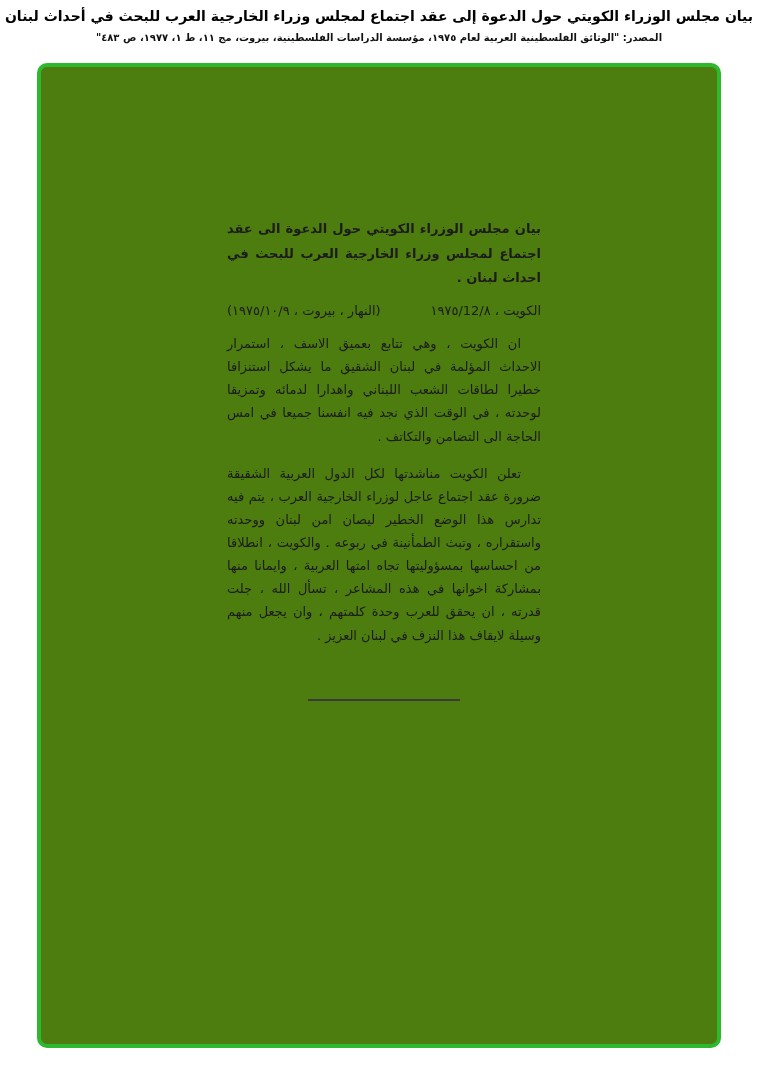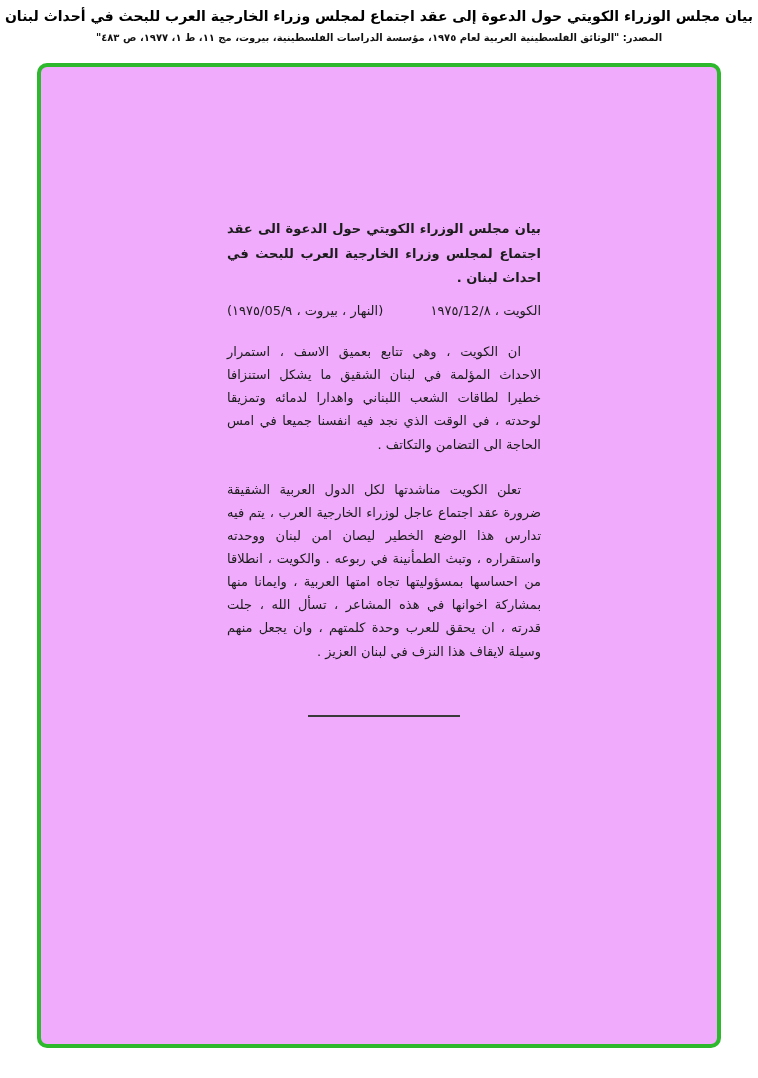--- a/index.html
+++ b/index.html
@@ -35,21 +35,21 @@
     font-weight: bold;
     margin-top: 7px;
     color: #111111;
   }
   .document-frame {
     position: absolute;
     left: 37px;
     top: 63px;
     width: 684px;
     height: 985px;
-    background: #f0abfc;
+    background: #4d7c0f;
     border: 4px solid #2eb82e;
     border-radius: 10px;
   }
   .scan-text {
     position: absolute;
     left: 186px;
     top: 150px;
     width: 314px;
     direction: rtl;
     color: #1c1c1c;
@@ -66,21 +66,21 @@
     justify-content: space-between;
     font-size: 13px;
     margin-top: 12px;
     direction: rtl;
   }
   .para {
     font-size: 13px;
     line-height: 1.78;
     text-align: justify;
     text-align-last: right;
-    margin-top: 22px;
+    margin-top: 14px;
     text-indent: 20px;
   }
   .separator {
     width: 152px;
     border-top: 2px solid #3a3a3a;
     margin: 52px auto 0 auto;
   }
 </style>
 </head>
 <body>
@@ -92,21 +92,21 @@
     <div class="top-source">المصدر: "الوثائق الفلسطينية العربية لعام ١٩٧٥، مؤسسة الدراسات الفلسطينية، بيروت، مج ١١، ط ١، ١٩٧٧، ص ٤٨٣"</div>
   </div>
 
   <div class="document-frame" style="border-color: rgb(46, 184, 46);">
     <div class="scan-text">
 
       <div class="doc-title">بيان مجلس الوزراء الكويتي حول الدعوة الى عقد اجتماع لمجلس وزراء الخارجية العرب للبحث في احداث لبنان .</div>
 
       <div class="date-line">
         <span>الكويت ، ١٩٧٥/12/٨</span>
-        <span>(النهار ، بيروت ، ١٩٧٥/05/٩)</span>
+        <span>(النهار ، بيروت ، ١٩٧٥/١٠/٩)</span>
       </div>
 
       <div class="para">ان الكويت ، وهي تتابع بعميق الاسف ، استمرار الاحداث المؤلمة في لبنان الشقيق ما يشكل استنزافا خطيرا لطاقات الشعب اللبناني واهدارا لدمائه وتمزيقا لوحدته ، في الوقت الذي نجد فيه انفسنا جميعا في امس الحاجة الى التضامن والتكاتف .</div>
 
       <div class="para">تعلن الكويت مناشدتها لكل الدول العربية الشقيقة ضرورة عقد اجتماع عاجل لوزراء الخارجية العرب ، يتم فيه تدارس هذا الوضع الخطير ليصان امن لبنان ووحدته واستقراره ، وتبث الطمأنينة في ربوعه . والكويت ، انطلاقا من احساسها بمسؤوليتها تجاه امتها العربية ، وايمانا منها بمشاركة اخوانها في هذه المشاعر ، تسأل الله ، جلت قدرته ، ان يحقق للعرب وحدة كلمتهم ، وان يجعل منهم وسيلة لايقاف هذا النزف في لبنان العزيز .</div>
 
       <div class="separator"></div>
 
     </div>
   </div>

